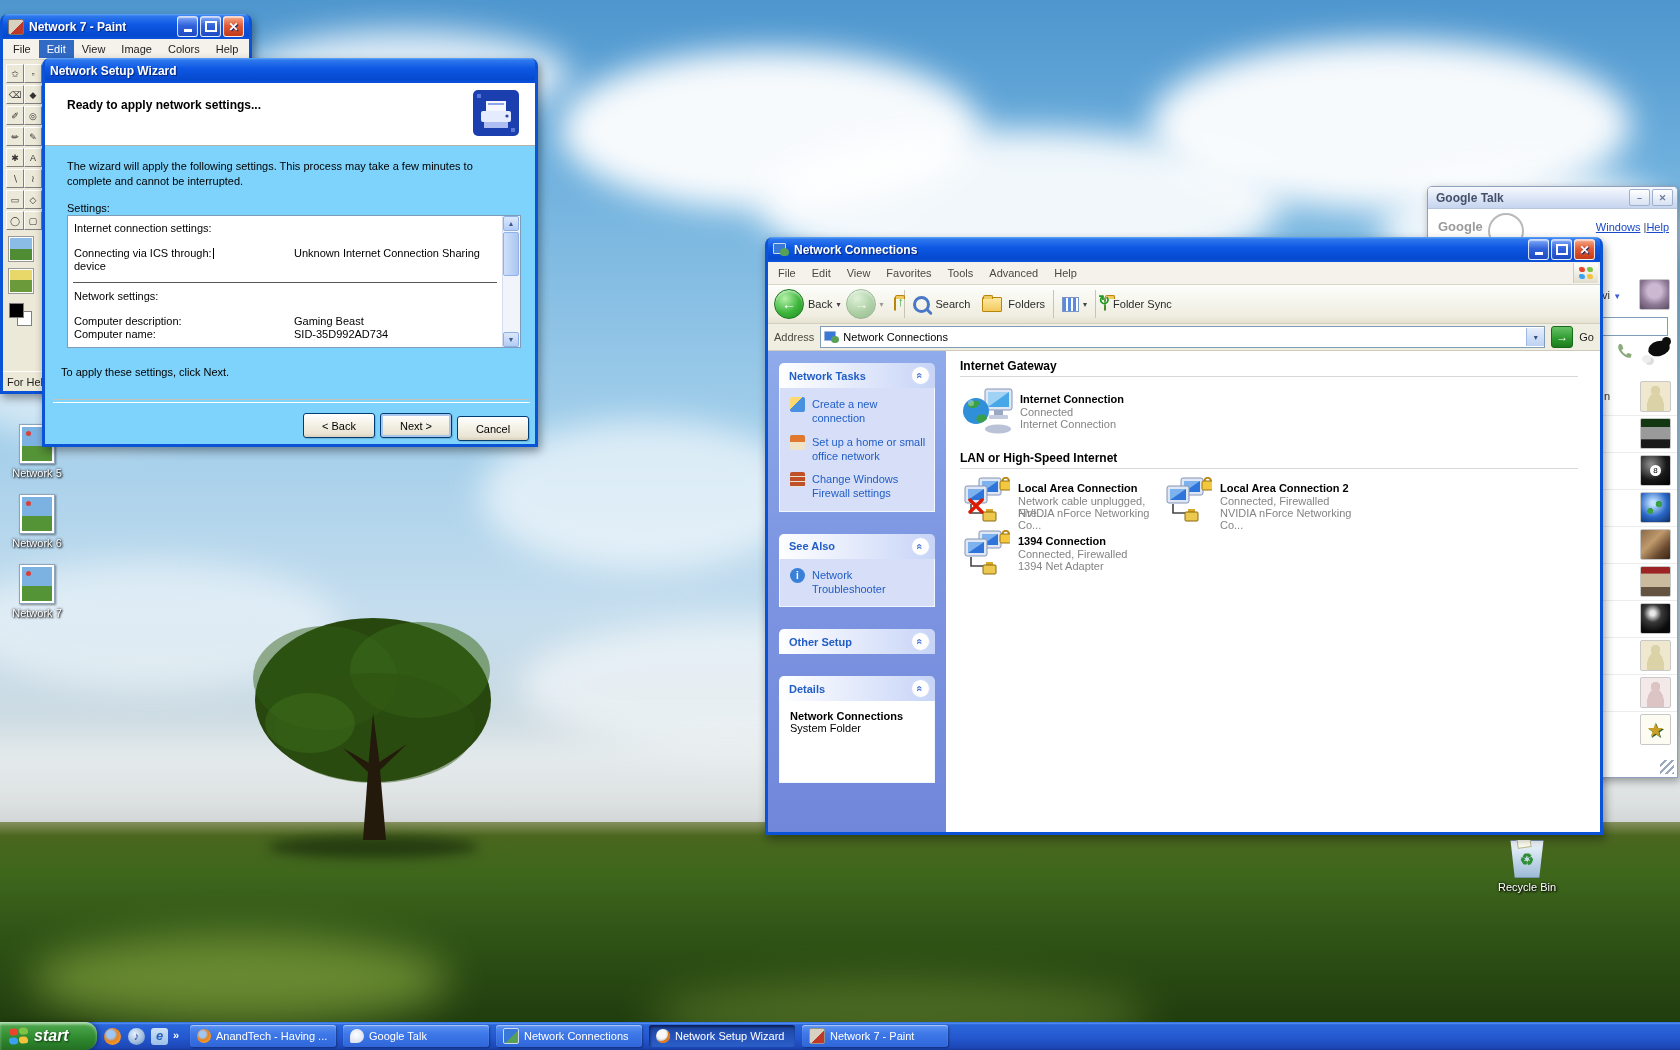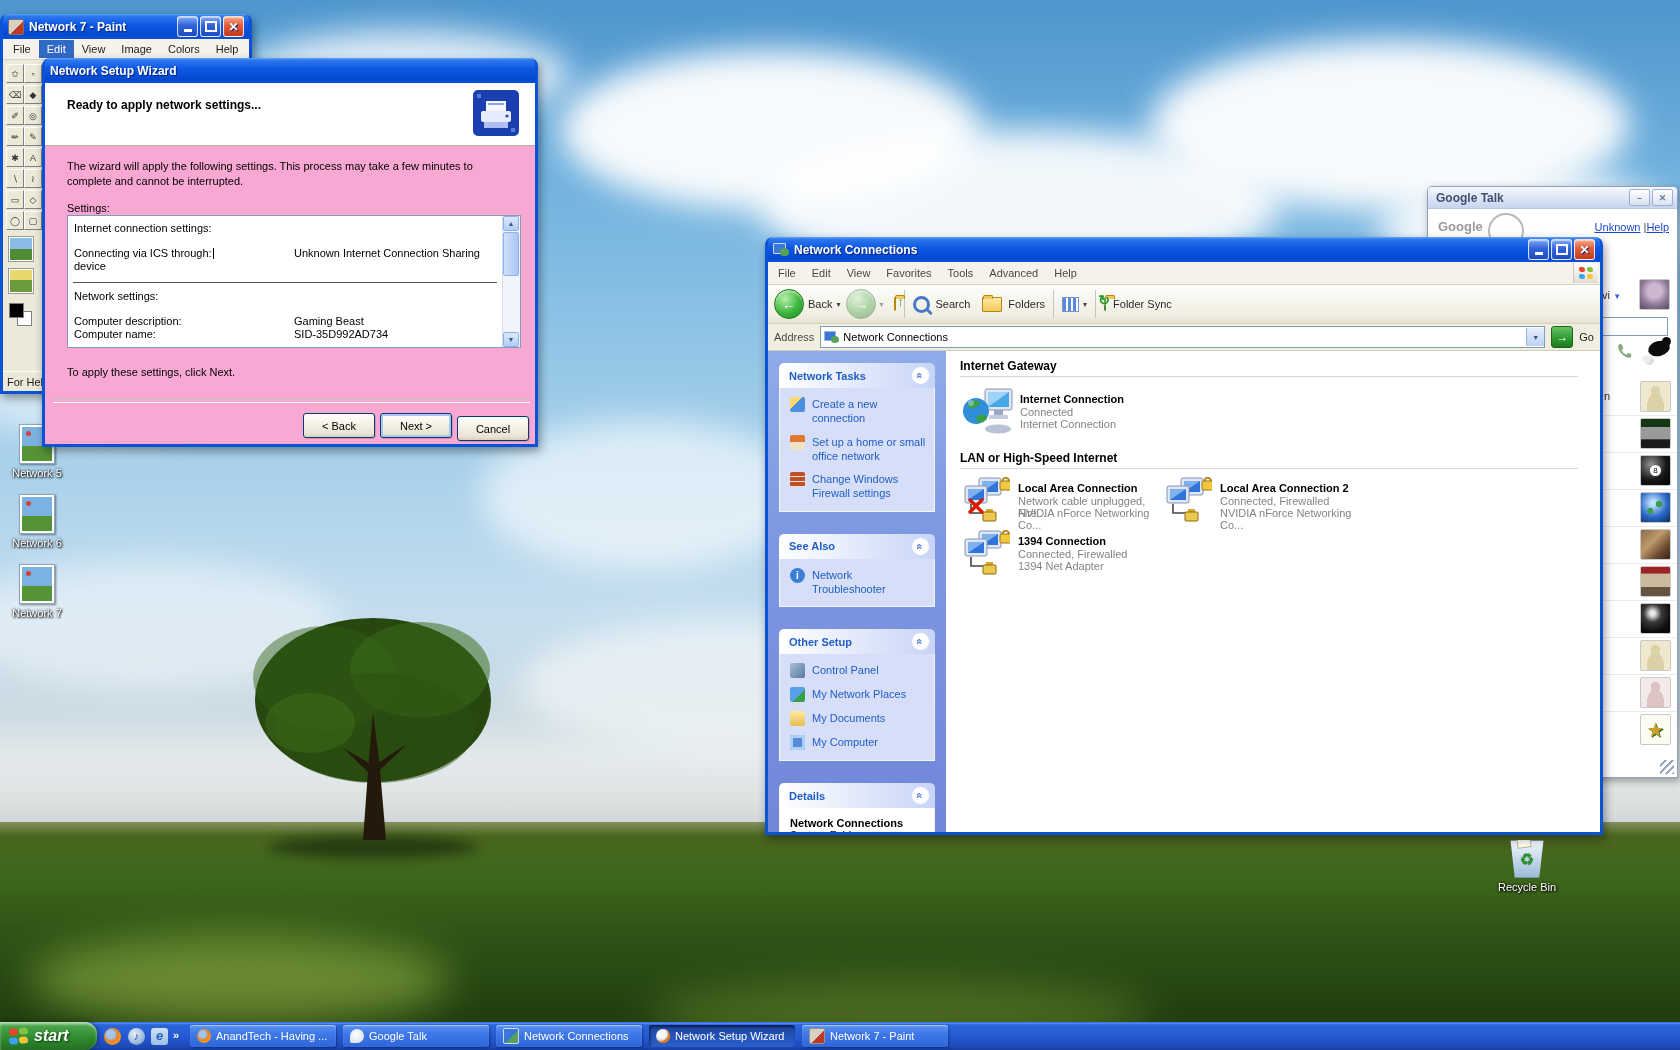--- a/index.html
+++ b/index.html
@@ -39,21 +39,21 @@
   .tool{width:16px;height:17px;background:#ece9d8;border:1px solid;border-color:#fff #808080 #808080 #fff;display:flex;align-items:center;justify-content:center;font-size:9px;color:#333}
   .thumb{width:26px;height:26px;background:#fff;border:1px solid #999;margin:6px 0 0 2px;padding:1px;box-sizing:border-box}
   .swatch{position:relative;width:26px;height:26px;margin:8px 0 0 2px}
   .swatch .bgc{position:absolute;left:9px;top:9px;width:13px;height:13px;background:#fff;border:1px solid #808080}
   .swatch .fgc{position:absolute;left:1px;top:1px;width:13px;height:13px;background:#000;border:1px solid #808080}
   .canvas{flex:1;background:#fff}
   .statusbar{flex:0 0 19px;background:#ece9d8;border-top:1px solid #fff;display:flex;align-items:center;padding:0 4px;color:#222}
   
   .wiz-header{flex:0 0 62px;background:#fff;position:relative;border-bottom:1px solid #b5b2a5}
   .wiz-heading{position:absolute;left:22px;top:15px;font-size:12px;font-weight:bold;color:#000}
-  .wiz-body{flex:1;background:#f9a8d4;position:relative}
+  .wiz-body{flex:1;background:#7dd3fc;position:relative}
   .wbox{position:absolute;background:#fff;border:1px solid #7f9db9}
   .caret{display:inline-block;width:1px;height:11px;background:#000;vertical-align:-2px;margin-left:1px}
   .xp-btn{position:absolute;width:70px;height:23px;border:1px solid #003c74;border-radius:3px;background:linear-gradient(180deg,#fff,#f4f1e6 45%,#e9e4d4 85%,#d8d0bc);font-size:11px;display:flex;align-items:center;justify-content:center;box-shadow:1px 1px 1px rgba(0,0,0,.15)}
   .xp-btn.focus{box-shadow:inset 0 0 0 2px #a9c6ef,1px 1px 1px rgba(0,0,0,.15)}
   .sb{position:absolute;right:0;top:0;bottom:0;width:17px;background:#f2f4fb;border-left:1px solid #d5dced}
   .sb-btn{position:absolute;left:0;width:16px;height:15px;background:linear-gradient(180deg,#dce8fb,#b4ccf4);border:1px solid #8cb0e8;border-radius:2px;color:#3a5a90;font-size:7px;display:flex;align-items:center;justify-content:center;box-sizing:border-box}
   .sb-thumb{position:absolute;left:0;top:16px;width:16px;height:44px;background:linear-gradient(90deg,#cfe0fa,#aac6f2);border:1px solid #90b2ea;border-radius:2px;box-sizing:border-box}
   .etch{position:absolute;height:2px;border-top:1px solid #c6c3b4;border-bottom:1px solid #fff}
   
   .toolbar{flex:0 0 38px;background:linear-gradient(180deg,#fdfdfb,#f0eee1 80%,#e6e2d2);display:flex;align-items:center;padding:0 6px;gap:6px;border-bottom:1px solid #d4d0c0}
@@ -246,21 +246,21 @@
   <div class="gt-title">
     <span>Google Talk</span>
     <span style="margin-left:auto;display:flex;gap:2px">
       <span class="gt-btn">–</span>
       <span class="gt-btn">✕</span>
     </span>
   </div>
   <div class="abs" style="left:10px;top:32px;color:#9a9a9a;font-weight:bold;font-size:13px">Google</div>
   <span class="abs" style="left:60px;top:26px;width:32px;height:32px;border:2px solid #b9b9b9;border-radius:50%"></span>
   <div class="abs" style="right:8px;top:34px;white-space:nowrap">
-    <span class="gtlink">Unknown</span>
+    <span class="gtlink">Windows</span>
     <span style="color:#444">|</span><span class="gtlink">Help</span>
   </div>
   <div class="abs" style="left:168px;top:102px;color:#333;font-size:11px">
     <span>ovi</span>
     <span style="color:#3a5adc;font-size:8px">▼</span>
   </div>
   <div class="av alien" style="left:211px;top:92px"></div>
   <input class="abs" style="left: 58px; top: 130px; width: 182px; height: 19px; border: 1px solid rgb(127, 157, 185); box-sizing: border-box; font-size: 11px;">
   <svg class="abs" style="left:188px;top:155px" width="18" height="18" viewBox="0 0 20 20">
     <path d="M4 2 C1.5 4.5 2 8 5.5 12.2 C9 16.5 13.5 18.5 16.5 17.2 L17.3 13.4 L12.8 12.2 L11.6 14.3 C9.6 13.3 7.2 11 6.1 8.8 L8.2 7.4 L6.8 3 Z" fill="#8cab7c"></path>
@@ -435,38 +435,20 @@
               <span>Network Troubleshooter</span>
             </span>
           </div>
         </div>
 
         <div class="panel">
           <div class="phead">
             <span>Other Setup</span>
             <span class="pchev">«</span>
           </div>
-          <div class="pbody">
-            <span class="plink">
-              <span class="si" style="background:linear-gradient(135deg,#a8c0d8,#58789f)"></span>
-              <span>Control Panel</span>
-            </span>
-            <span class="plink">
-              <span class="si" style="background:linear-gradient(135deg,#58a0e8 58%,#38a048 59%)"></span>
-              <span>My Network Places</span>
-            </span>
-            <span class="plink">
-              <span class="si" style="background:linear-gradient(180deg,#ffe9a2,#e8bc50)"></span>
-              <span>My Documents</span>
-            </span>
-            <span class="plink">
-              <span class="si" style="background:#5888d8;box-shadow:inset 0 0 0 3px #a8d0f8"></span>
-              <span>My Computer</span>
-            </span>
-          </div>
         </div>
 
         <div class="panel">
           <div class="phead">
             <span>Details</span>
             <span class="pchev">«</span>
           </div>
           <div class="pbody white" style="min-height:62px">
             <span style="display:block">
               <b>Network Connections</b><br>
@@ -597,21 +579,21 @@
         <div class="sb">
           <span class="sb-btn" style="top:0">
               <span>▲</span>
             </span>
           <span class="sb-thumb"></span>
           <span class="sb-btn" style="bottom:0">
               <span>▼</span>
             </span>
         </div>
       </div>
-      <div class="abs" style="left:22px;top:220px">To apply these settings, click Next.</div>
+      <div class="abs" style="left:16px;top:220px">To apply these settings, click Next.</div>
       <div class="etch" style="left:8px;top:253px;width:477px"></div>
       <div class="xp-btn" style="left:258px;top:267px">
           <span>&lt; Back</span>
         </div>
       <div class="xp-btn focus" style="left:335px;top:267px">
           <span>Next &gt;</span>
         </div>
       <div class="xp-btn" style="left:412px;top:270px">
           <span>Cancel</span>
         </div>

